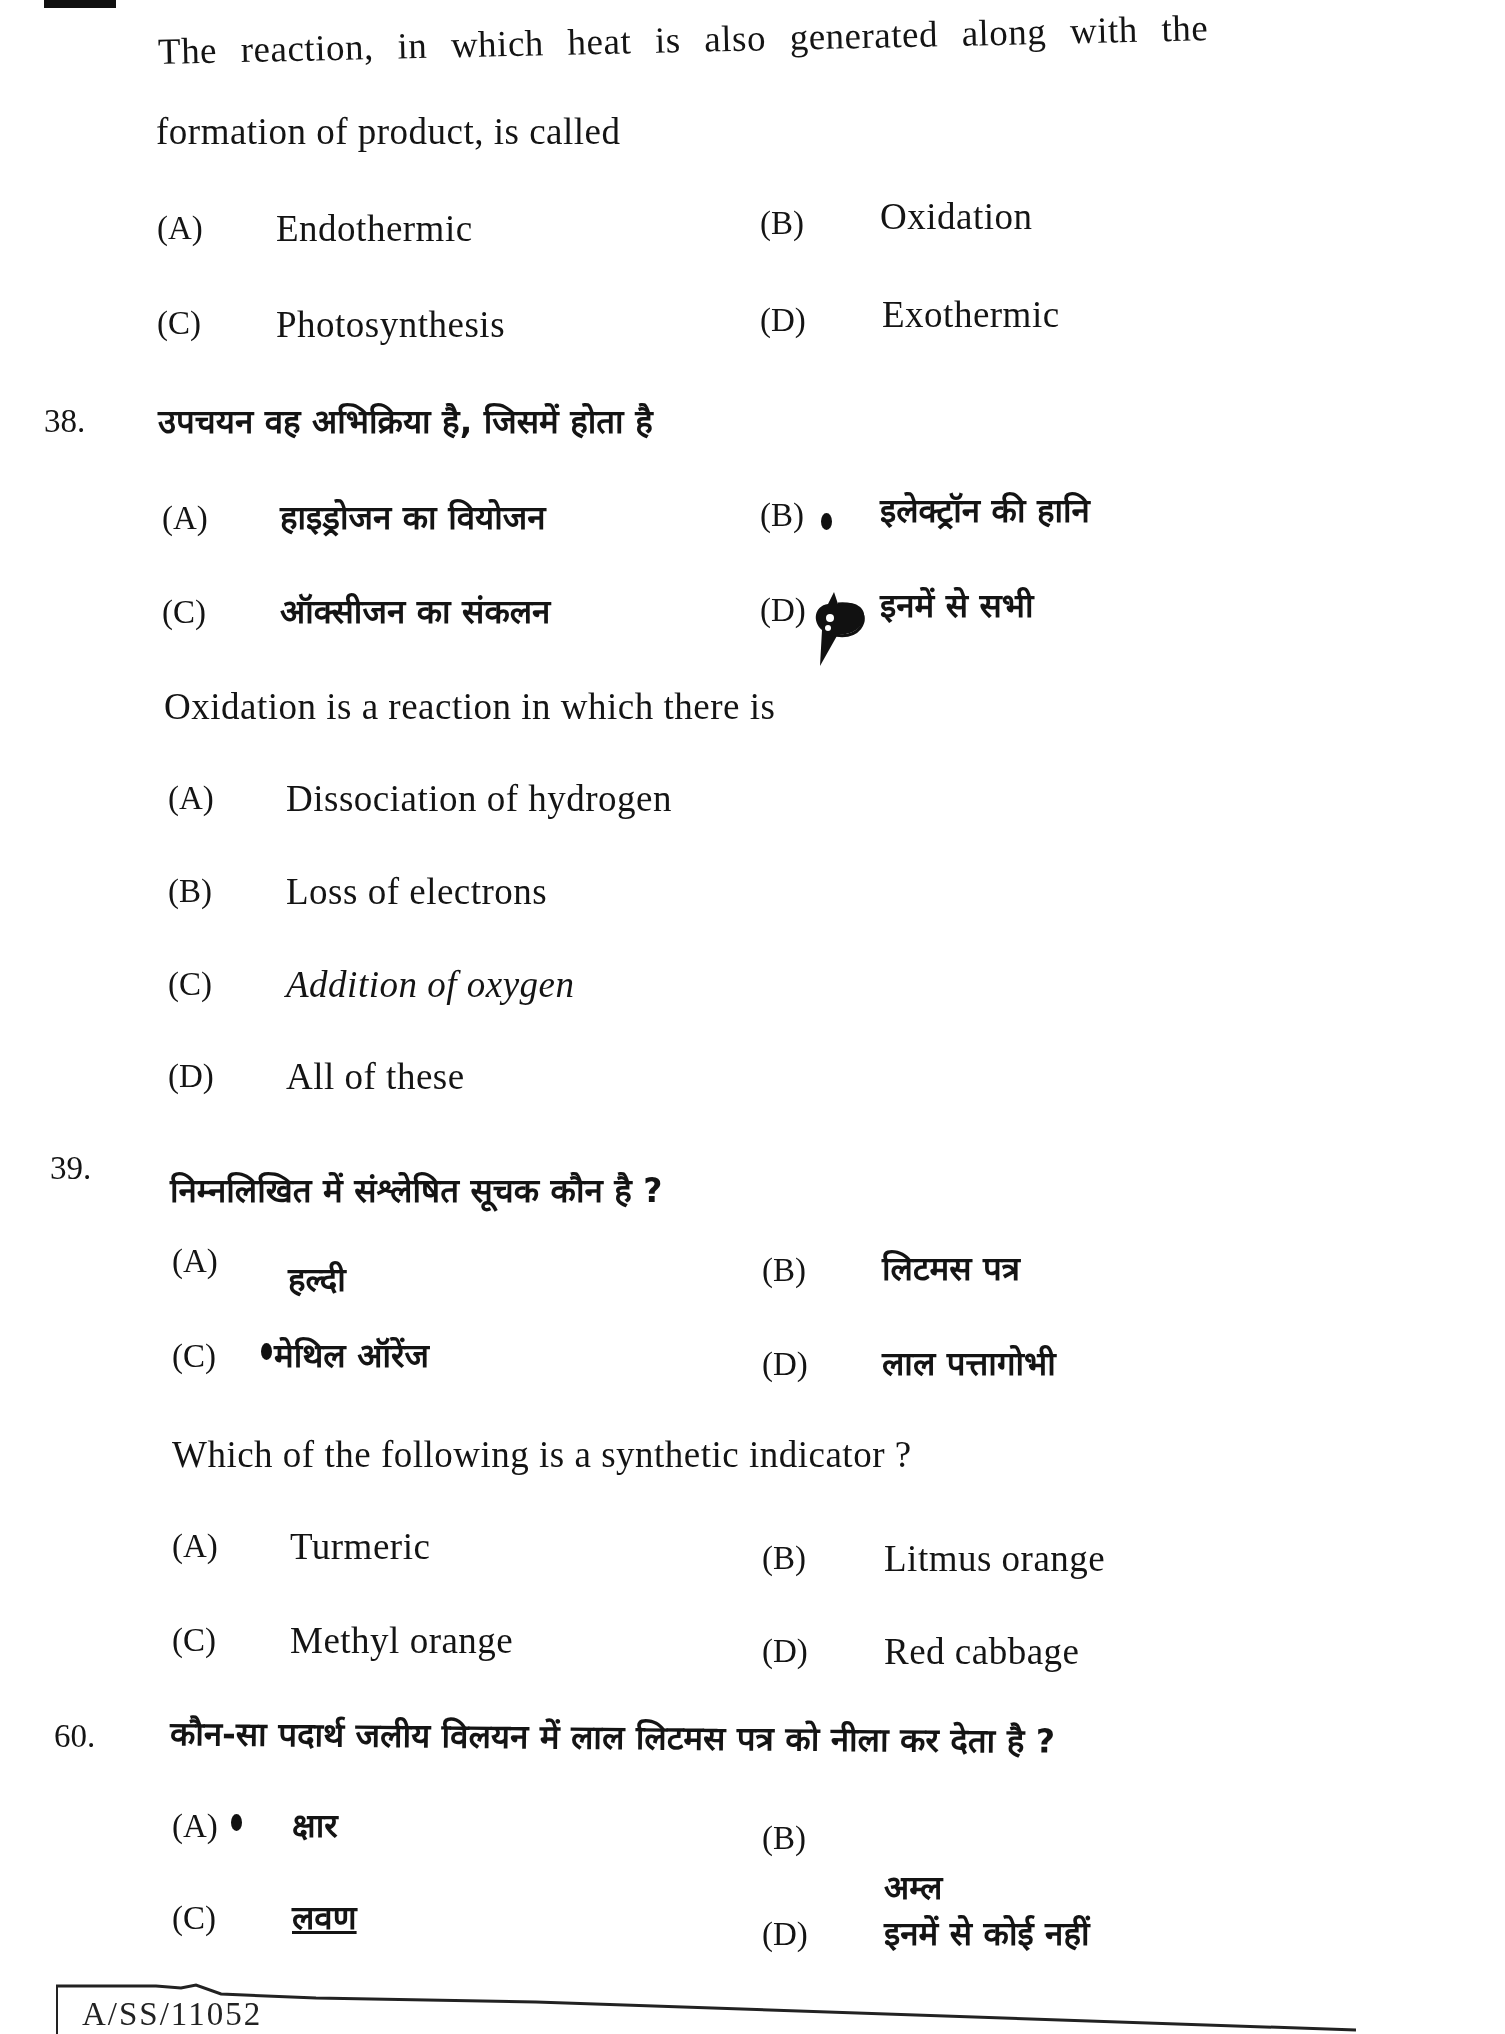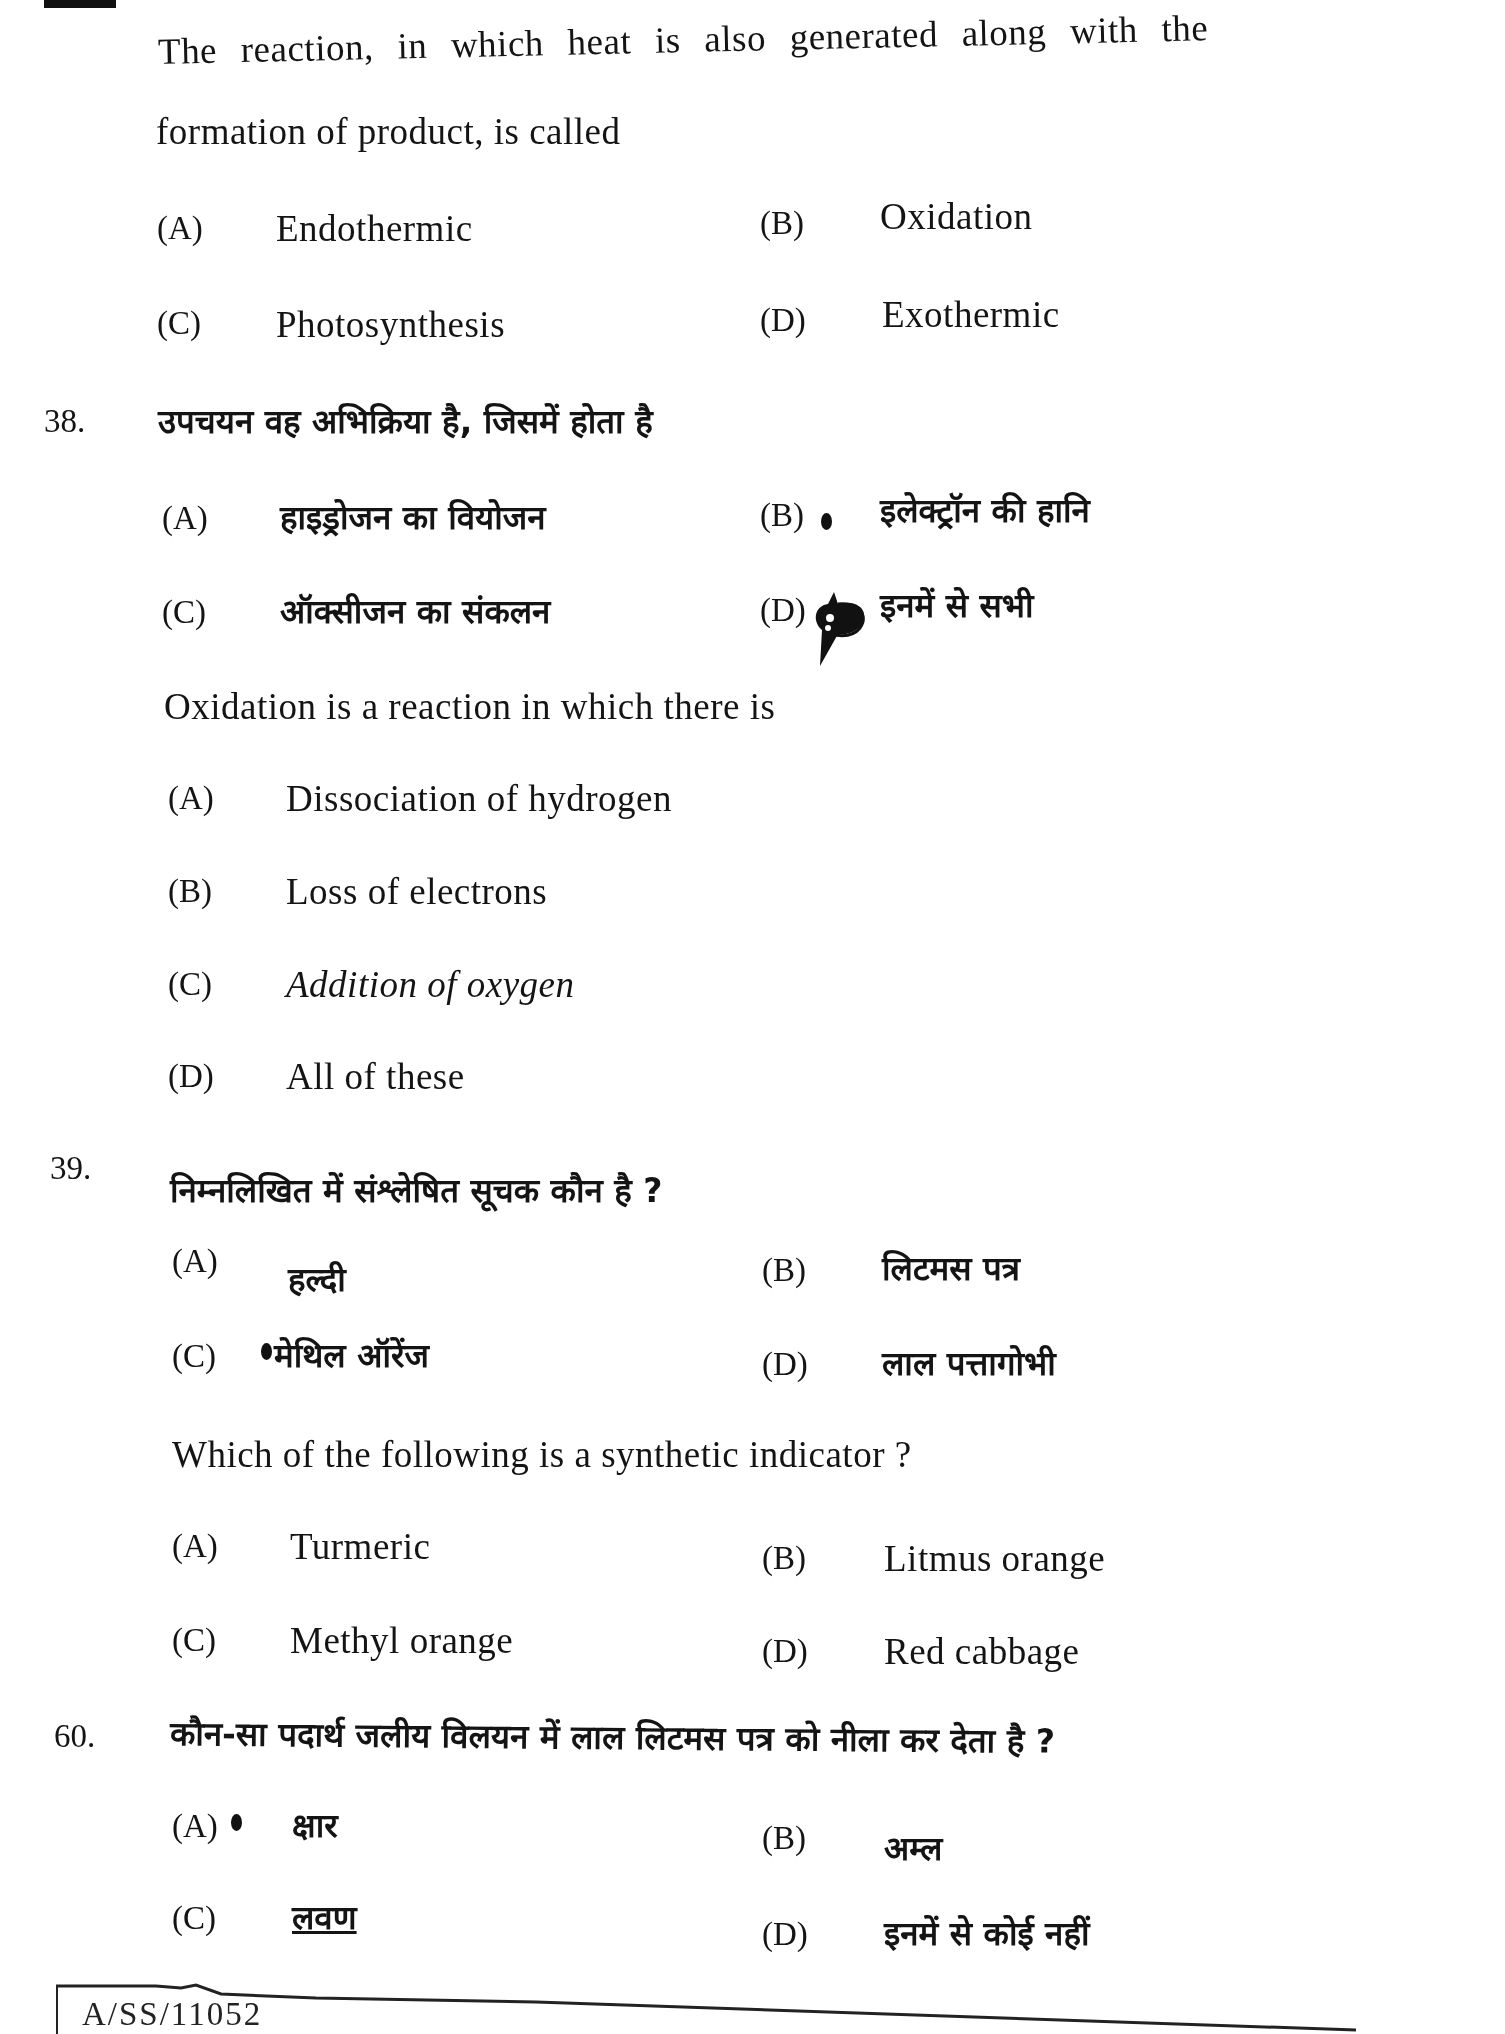--- a/index.html
+++ b/index.html
@@ -87,21 +87,21 @@
 <div class="abs lbl" style="left:762px;top:1633px;">(D)</div>
 <div class="abs en" style="left:884px;top:1630px;">Red cabbage</div>
 
 <div class="abs qnum" style="left:54px;top:1718px;">60.</div>
 <div class="abs hi" style="left:170px;top:1710px;transform:rotate(0.5deg);transform-origin:left center;">कौन-सा पदार्थ जलीय विलयन में लाल लिटमस पत्र को नीला कर देता है ?</div>
 
 <div class="abs lbl" style="left:172px;top:1808px;">(A)</div>
 <span class="abs dot" style="left:228px;top:1814px;"></span>
 <div class="abs hi" style="left:292px;top:1802px;">क्षार</div>
 <div class="abs lbl" style="left:762px;top:1820px;">(B)</div>
-<div class="abs hi" style="left:884px;top:1825px;">अम्ल</div>
+<div class="abs hi" style="left:884px;top:1864px;">अम्ल</div>
 <div class="abs lbl" style="left:172px;top:1900px;">(C)</div>
 <div class="abs hi" style="left:292px;top:1894px;text-decoration:underline;">लवण</div>
 <div class="abs lbl" style="left:762px;top:1916px;">(D)</div>
 <div class="abs hi" style="left:884px;top:1910px;">इनमें से कोई नहीं</div>
 
 <svg class="footer-line" viewBox="0 0 1300 50" preserveAspectRatio="none" style="height:50px;top:1982px;">
   <path d="M0 4 L100 4 L125 6 L140 3 L165 12 L260 16 L480 20 L1300 48" fill="none" stroke="#222" stroke-width="3"></path>
 </svg>
 <div class="footer-box"></div>
 <div class="footer-code">A/SS/11052</div>

